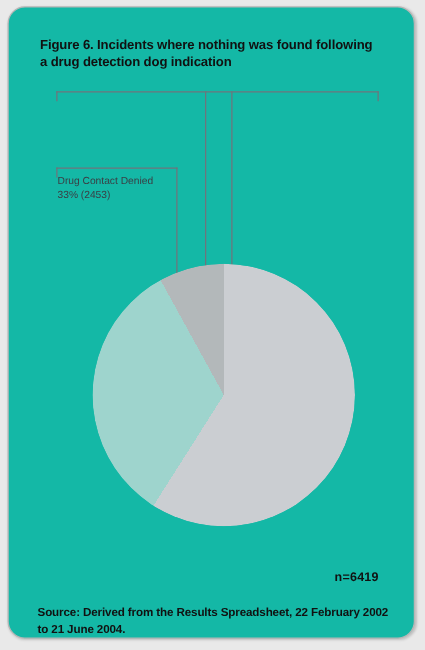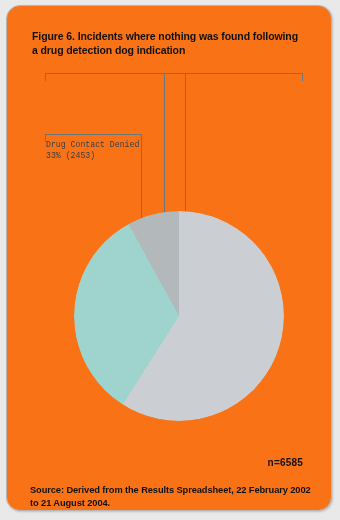--- a/index.html
+++ b/index.html
@@ -13,21 +13,21 @@
     font-family: "Liberation Sans", sans-serif;
     overflow: hidden;
   }
 
   #figure-card {
     position: absolute;
     left: 6px;
     top: 5px;
     width: 326px;
     height: 506px;
-    background: #f97316;
+    background: #14b8a6;
     border: 1px solid #b6b6b6;
     border-radius: 14px;
     box-sizing: border-box;
     box-shadow: 1px 1px 2px rgba(0,0,0,0.18);
     overflow: hidden;
   }
 
   #figure-title {
     position: absolute;
     left: 25px;
@@ -42,21 +42,21 @@
 
   
   .callout-text {
     position: absolute;
     font-size: 8.2px;
     line-height: 11.2px;
     color: #3a3f45;
     white-space: nowrap;
   }
   #label-no-information { left: 39px; top: 72px; }
-  #label-drug-contact-denied { left: 39px; top: 133px; font-family: Liberation Mono, monospace; }
+  #label-drug-contact-denied { left: 39px; top: 133px; }
   #label-drug-contact-admitted { left: 194px; top: 72px; }
 
   
   .leader {
     position: absolute;
     background: #6d757c;
   }
   .leader-h { height: 1px; }
   .leader-v { width: 1px; }
 
@@ -134,16 +134,16 @@
 
   <div class="callout-text" id="label-drug-contact-denied">Drug Contact Denied<br>33% (2453)</div>
 
 
   <div id="pie-chart">
     <div class="pie-slice" id="slice-0" style="background: conic-gradient(transparent 0deg, transparent 0deg, rgb(203, 206, 210) 0deg, rgb(203, 206, 210) 212.4deg, transparent 212.4deg, transparent 360deg);"></div>
     <div class="pie-slice" id="slice-1" style="background: conic-gradient(transparent 0deg, transparent 212.4deg, rgb(158, 212, 205) 212.4deg, rgb(158, 212, 205) 331.2deg, transparent 331.2deg, transparent 360deg);"></div>
     <div class="pie-slice" id="slice-2" style="background: conic-gradient(transparent 0deg, transparent 331.2deg, rgb(179, 184, 186) 331.2deg, rgb(179, 184, 186) 360deg, transparent 360deg, transparent 360deg);"></div>
   </div>
 
-  <div id="sample-size">n=6585</div>
-  <div id="source-note">Source: Derived from the Results Spreadsheet, 22 February 2002 to 21 August 2004.</div>
+  <div id="sample-size">n=6419</div>
+  <div id="source-note">Source: Derived from the Results Spreadsheet, 22 February 2002 to 21 June 2004.</div>
 
 </div>
 
 </body></html>

